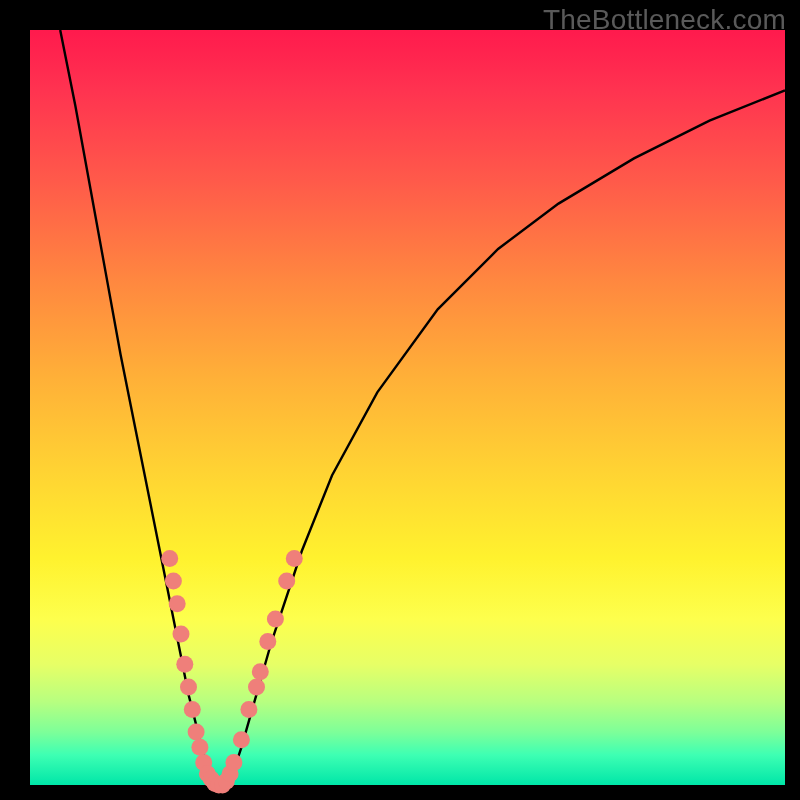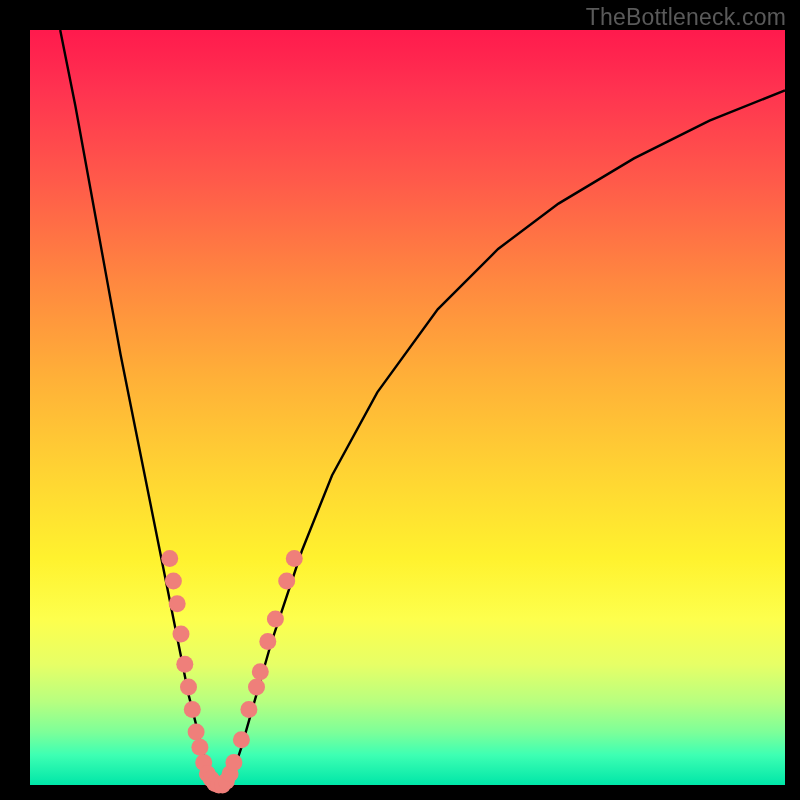--- a/index.html
+++ b/index.html
@@ -38,21 +38,21 @@
       #7dff99 93%,
       #3effb3 96%,
       #00e6a8 100%
     );
   }
   .watermark {
     position: absolute;
     top: 4px;
     right: 14px;
     color: #5a5a5a;
-    font-size: 23px;
+    font-size: 28px;
     letter-spacing: 0.2px;
     font-weight: 500;
     user-select: none;
   }
   svg.curve {
     position: absolute;
     left: 30px;
     top: 30px;
     width: 755px;
     height: 755px;

